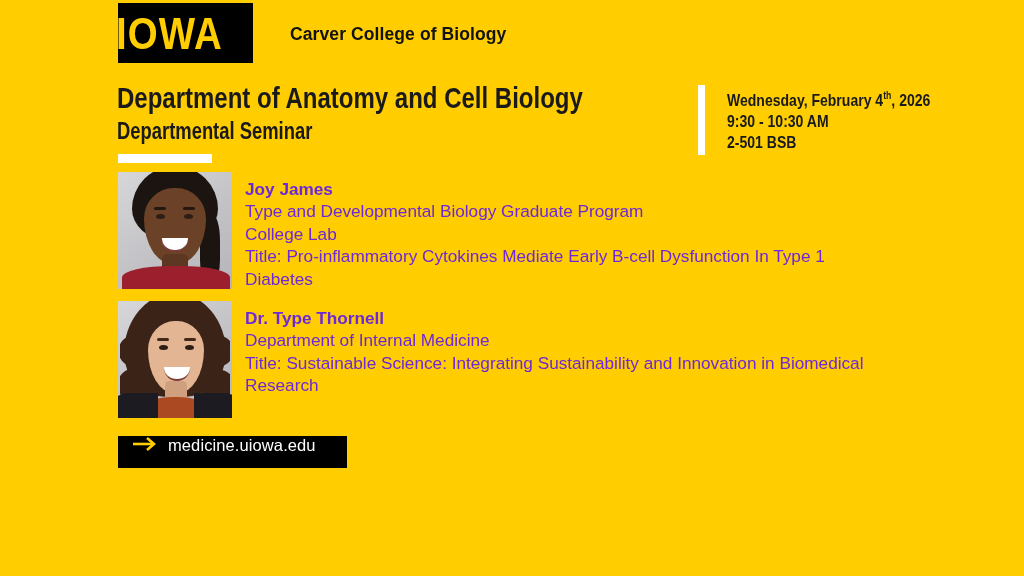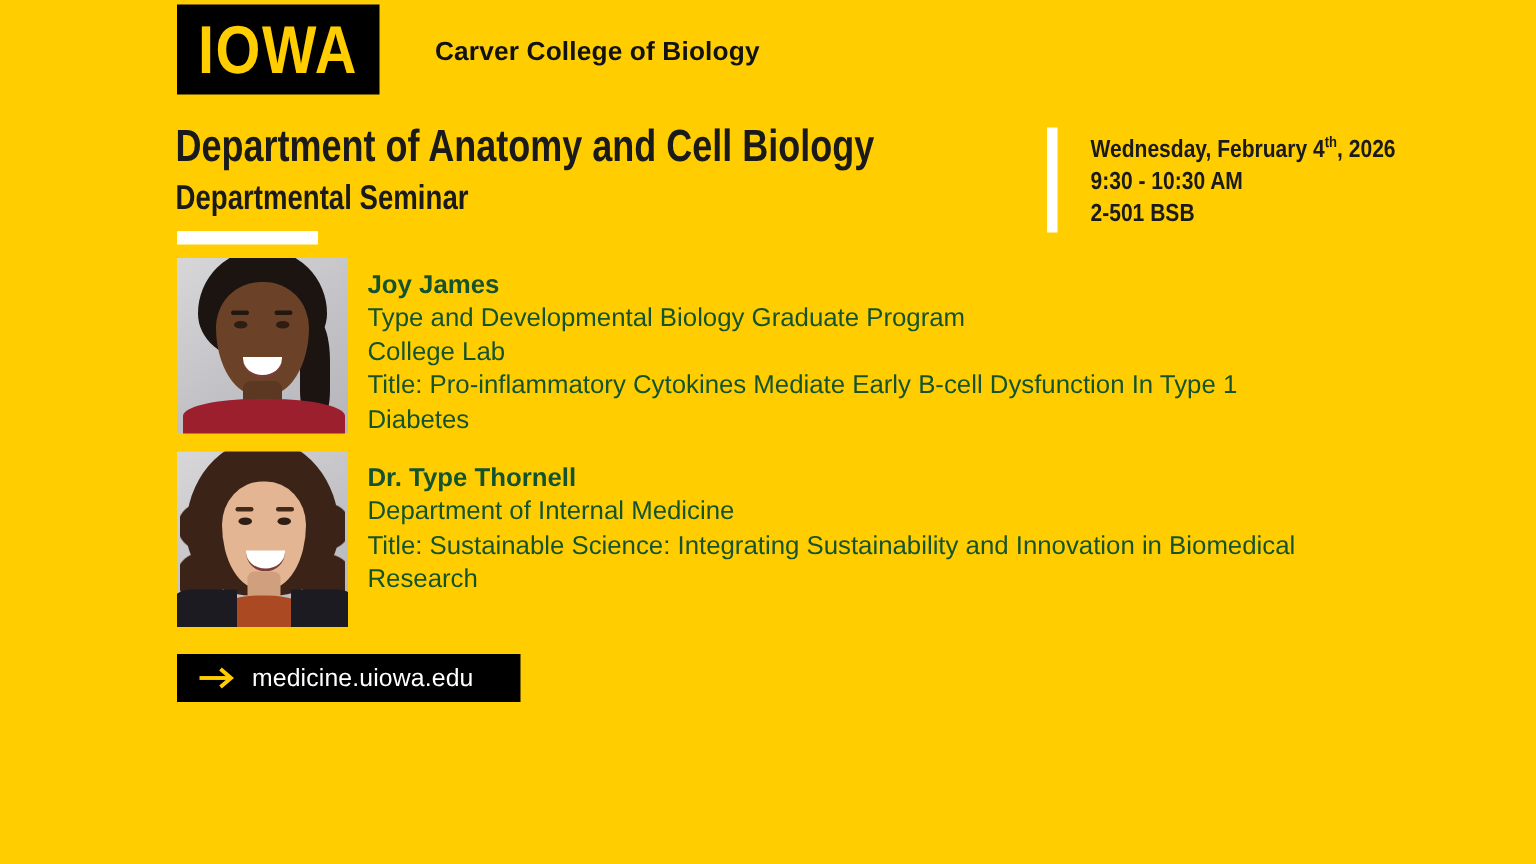--- a/index.html
+++ b/index.html
@@ -18,21 +18,20 @@
   
   #logo-box {
     position: absolute;
     left: 118px;
     top: 3px;
     width: 135px;
     height: 60px;
     background: #000000;
     display: flex;
     align-items: center;
-    justify-content: center;
   }
   #logo-wordmark {
     color: #FFCD00;
     font-family: "Liberation Sans", sans-serif;
     font-weight: bold;
     font-size: 37px;
     letter-spacing: 1px;
     transform: scaleX(1.04) scaleY(1.22);
     line-height: 1;
   }
@@ -192,40 +191,39 @@
   #ph-1 .eye-r  { left: 67px;  top: 44px; }
   #ph-1 .brow-l { left: 39px;  top: 37px;  background: #43291a; }
   #ph-1 .brow-r { left: 66px;  top: 37px;  background: #43291a; }
   #ph-1 .smile  { left: 46px;  top: 66px; }
 
   .speaker-text {
     position: absolute;
     left: 127px;
     top: 6px;
     width: 648px;
-    color: #14532d;
+    color: #6d28d9;
     font-size: 17.2px;
     line-height: 22.4px;
   }
   .speaker-name {
     font-weight: bold;
     display: block;
   }
   .speaker-line { display: block; }
 
   
   #cta-button {
     position: absolute;
     left: 118px;
     top: 436px;
     width: 229px;
     height: 32px;
     background: #000000;
     display: flex;
-    align-items: center;
     cursor: pointer;
   }
   #cta-arrow {
     width: 26px;
     height: 16px;
     margin-left: 14px;
     margin-right: 10px;
     flex: none;
   }
   #cta-label {

